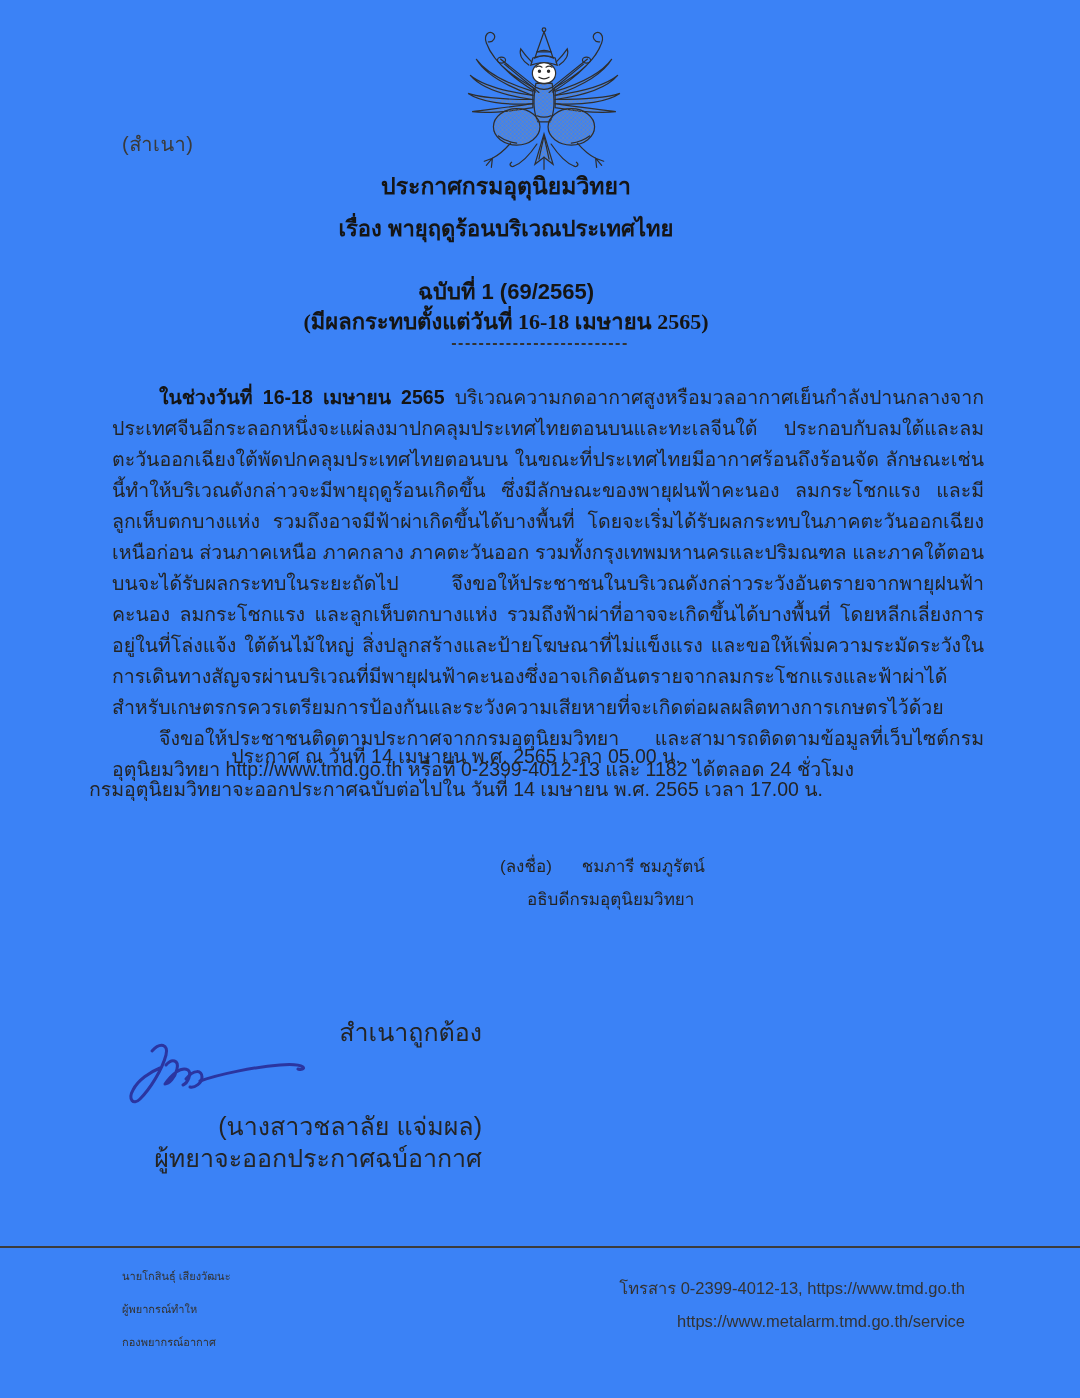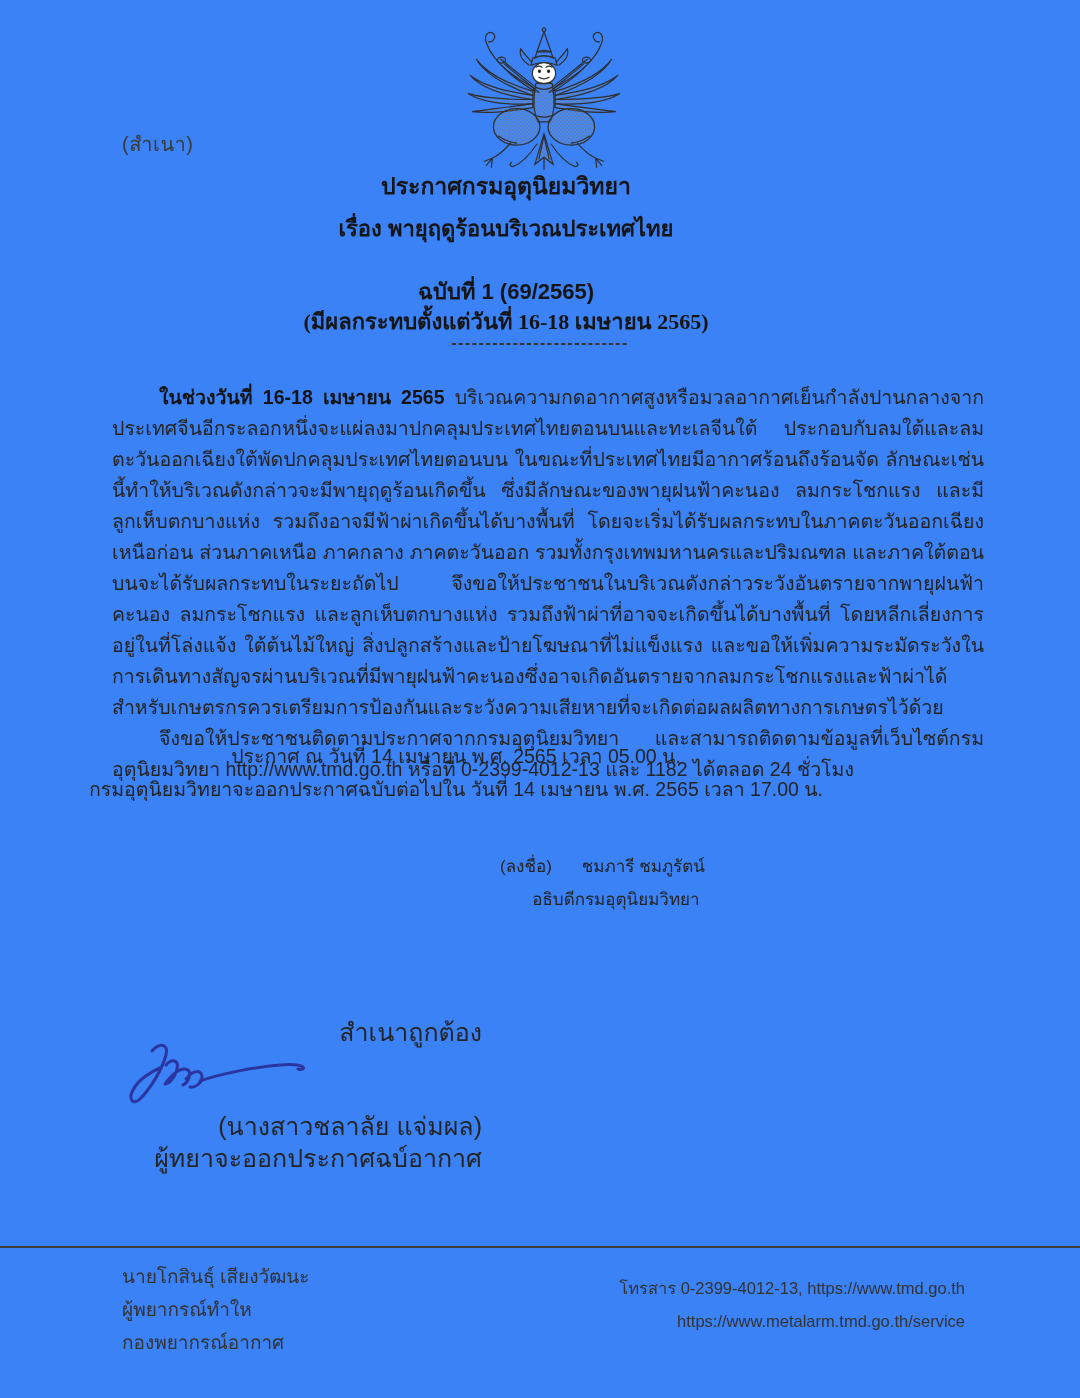--- a/index.html
+++ b/index.html
@@ -35,34 +35,34 @@
   .issuance{
     position:absolute;left:0;top:740px;width:912px;text-align:center;
     font-size:19.5px;line-height:33px;color:#242424;
   }
   .sig-block{
     position:absolute;left:500px;top:850px;
     font-size:17px;line-height:33px;color:#242424;
   }
   .sig-row1{display:flex;gap:30px;}
   .sig-row2{margin-left:22px;}
-  .sig-row3{margin-left:27px;text-align:center;}
+  .sig-row3{margin-left:27px;}
   .cert-block{
     position:absolute;left:122px;top:1016px;width:360px;
     font-size:25px;line-height:32px;color:#242424;text-align:right;
   }
   .cert-sig{position:absolute;left:0px;top:20px;width:210px;height:72px;}
   .cert-name{margin-top:62px;}
   .footer-rule{
     position:absolute;left:0;top:1246px;width:1080px;height:2px;
     background:#3c3c3c;
   }
   .footer-left{
     position:absolute;left:122px;top:1260px;
-    font-size:19px;line-height:33px;color:#333;
+    font-size:11px;line-height:33px;color:#333;
   }
   .footer-right{
     position:absolute;right:115px;top:1272px;text-align:right;
     font-size:16.5px;line-height:33px;color:#333;
   }
 </style>
 </head>
 <body>
 
 <div class="page">

